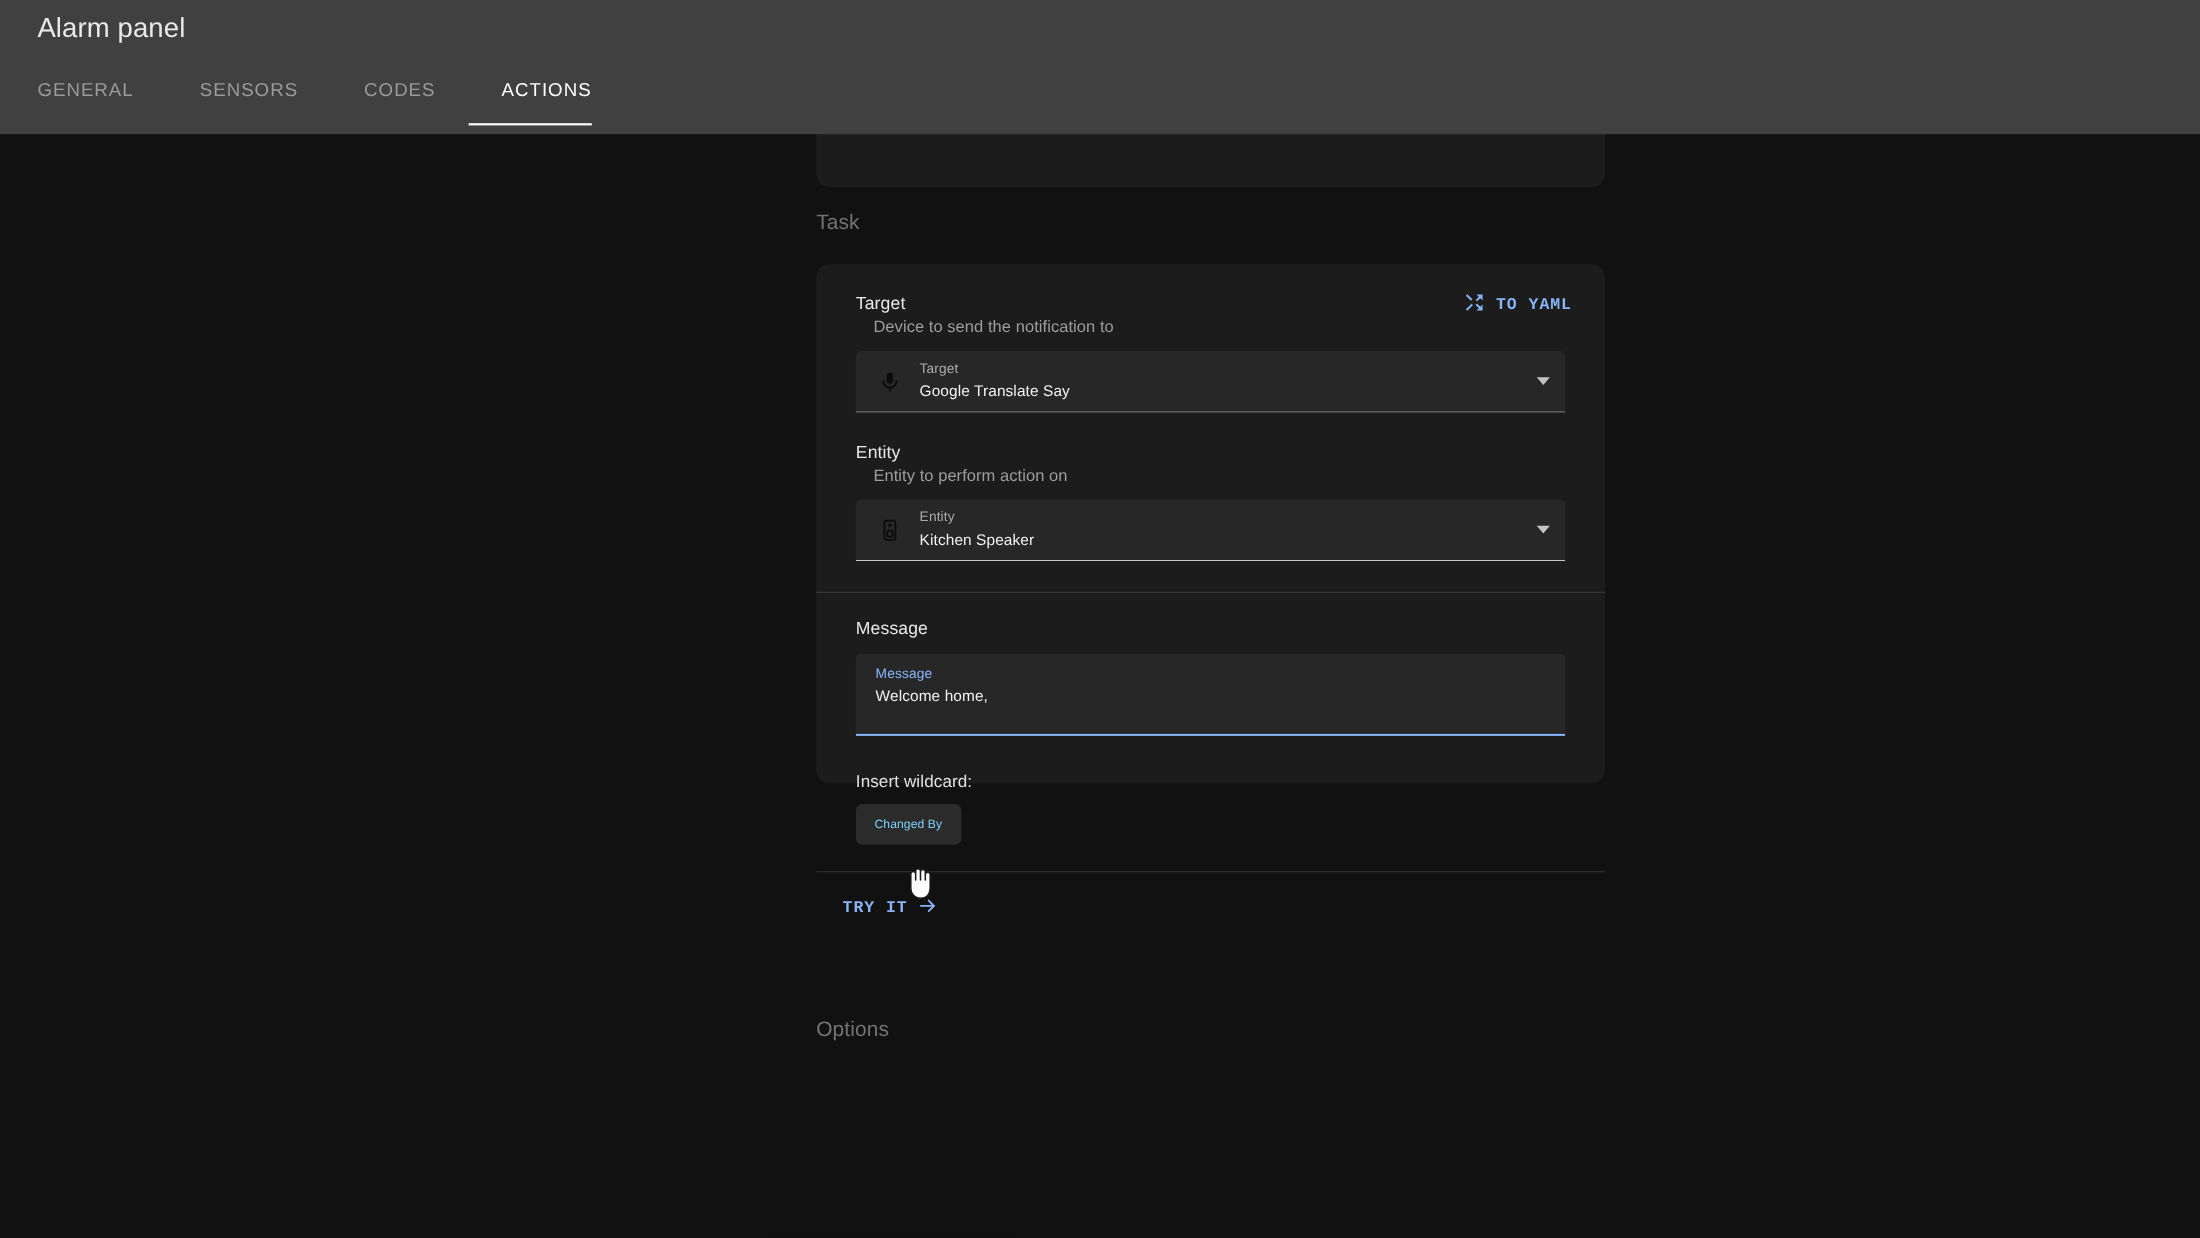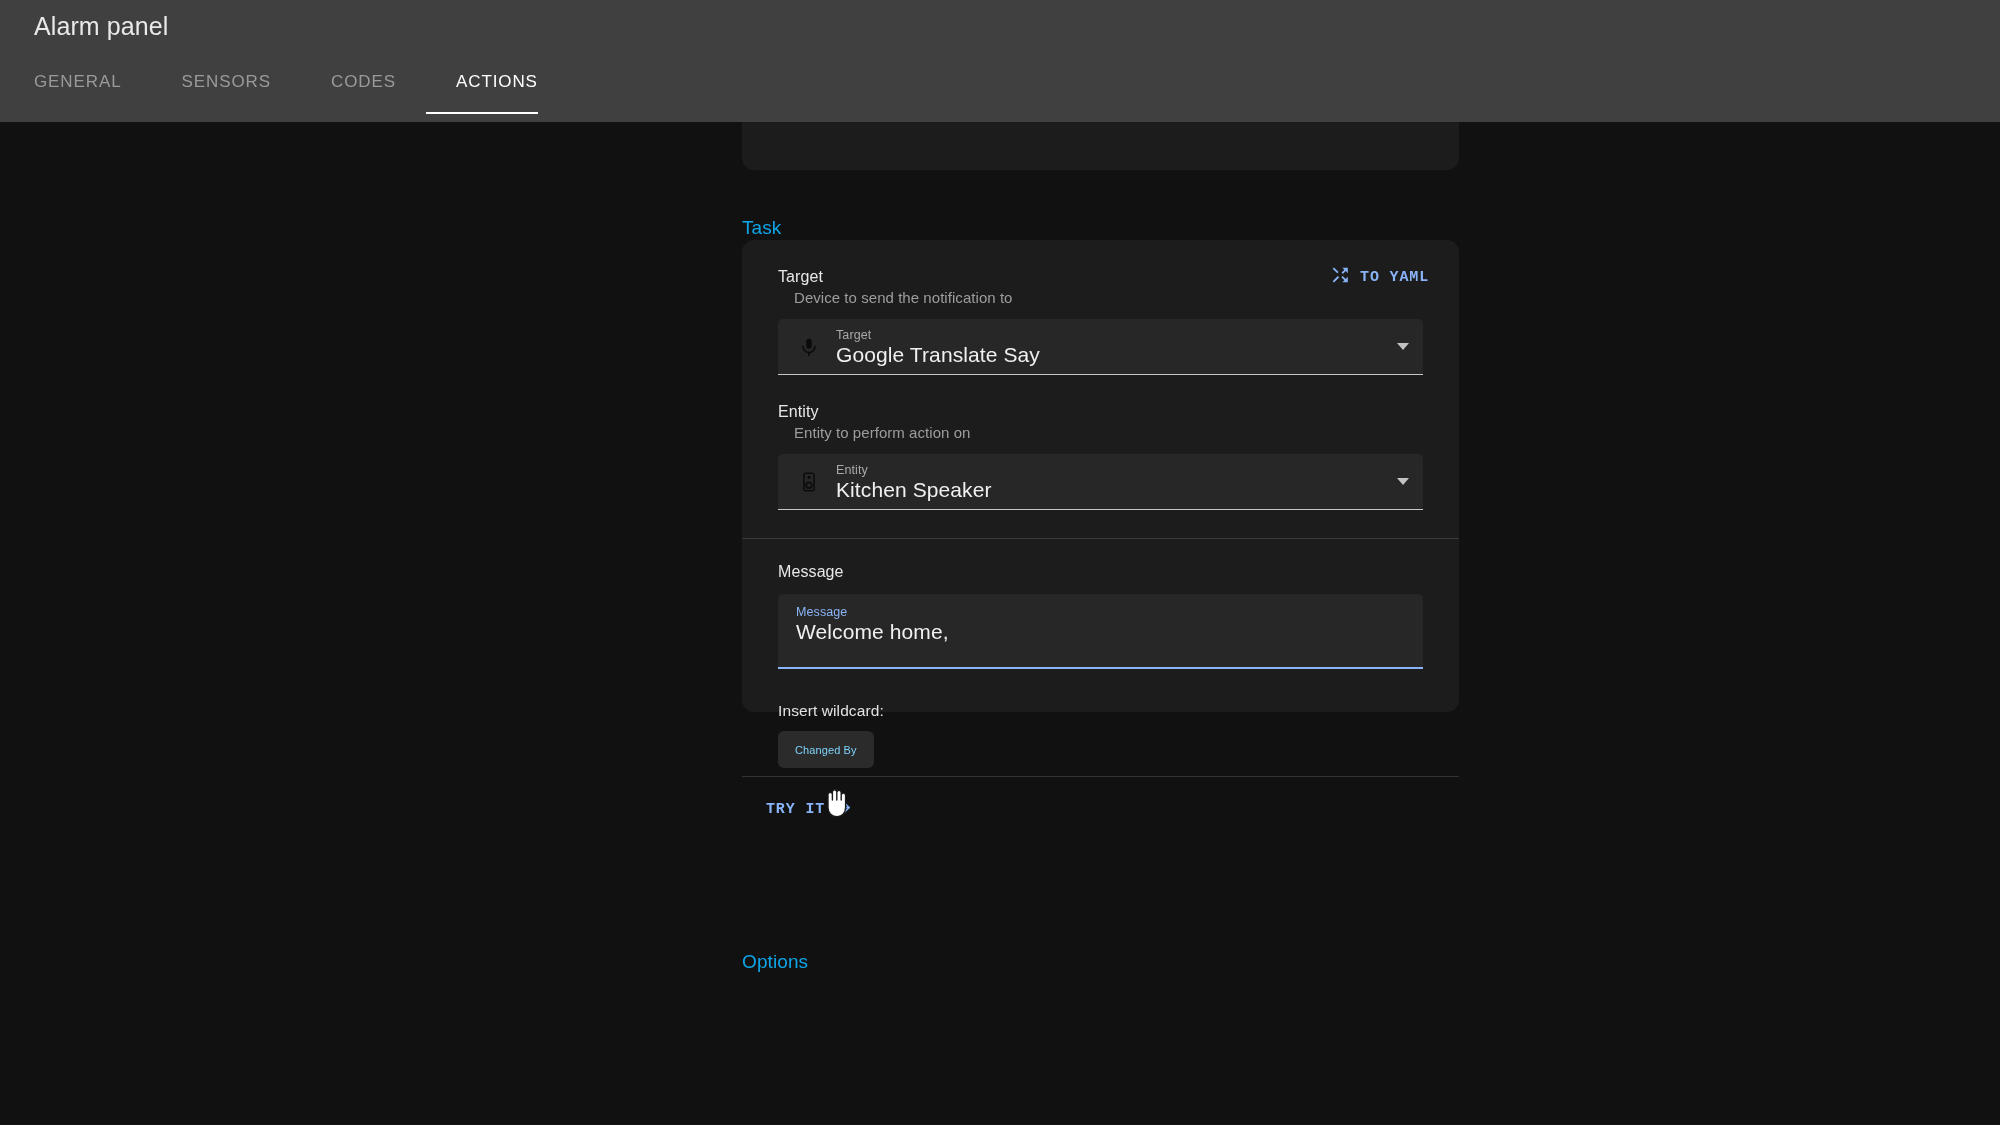--- a/index.html
+++ b/index.html
@@ -80,23 +80,22 @@
 
   .card {
     background: #1c1c1c;
     border-radius: 12px;
     position: relative;
   }
 
   .section-title {
     font-size: 19px;
     font-weight: 400;
-    color: #0ea5e9;
-    letter-spacing: 0.1px;
-    margin-top: 25px;
+    color: #737373;
+    letter-spacing: 0.1px;
   }
 
   
   .card-top-clipped {
     position: absolute;
     left: 742px;
     top: -120px;
     width: 717px;
     height: 290px;
     background: #1c1c1c;
@@ -161,21 +160,21 @@
     min-width: 0;
   }
   .float-label {
     font-size: 12.5px;
     color: #a9a9a9;
     line-height: 14px;
     letter-spacing: 0.1px;
   }
   .float-label.blue { color: #8ab4f8; }
   .input-value {
-    font-size: 21px;
+    font-size: 14px;
     color: #f0f0f0;
     line-height: 22px;
     letter-spacing: 0.1px;
     margin-top: 2px;
   }
   .caret-down {
     width: 0; height: 0;
     border-left: 6px solid transparent;
     border-right: 6px solid transparent;
     border-top: 7px solid #c3c3c3;
@@ -338,21 +337,21 @@
           <div class="input-value">Welcome home,</div>
         </div>
       </div>
 
       <div class="wildcard-label" style="margin-top:33px;">Insert wildcard:</div>
       <div style="margin-top:11px;">
         <span class="chip">Changed By</span>
       </div>
     </div>
 
-    <div class="card-actions" style="margin-top:8px;">
+    <div class="card-actions" style="margin-top:24px;">
       <button class="text-btn">
         <span>TRY IT</span>
         <span>
           <svg width="19" height="19" viewBox="0 0 24 24" fill="none" stroke="#8ab4f8" stroke-width="2.2" stroke-linecap="round" stroke-linejoin="round">
             <line x1="4" y1="12" x2="19" y2="12"></line>
             <polyline points="13,6 19,12 13,18"></polyline>
           </svg>
         </span>
       </button>
     </div>

